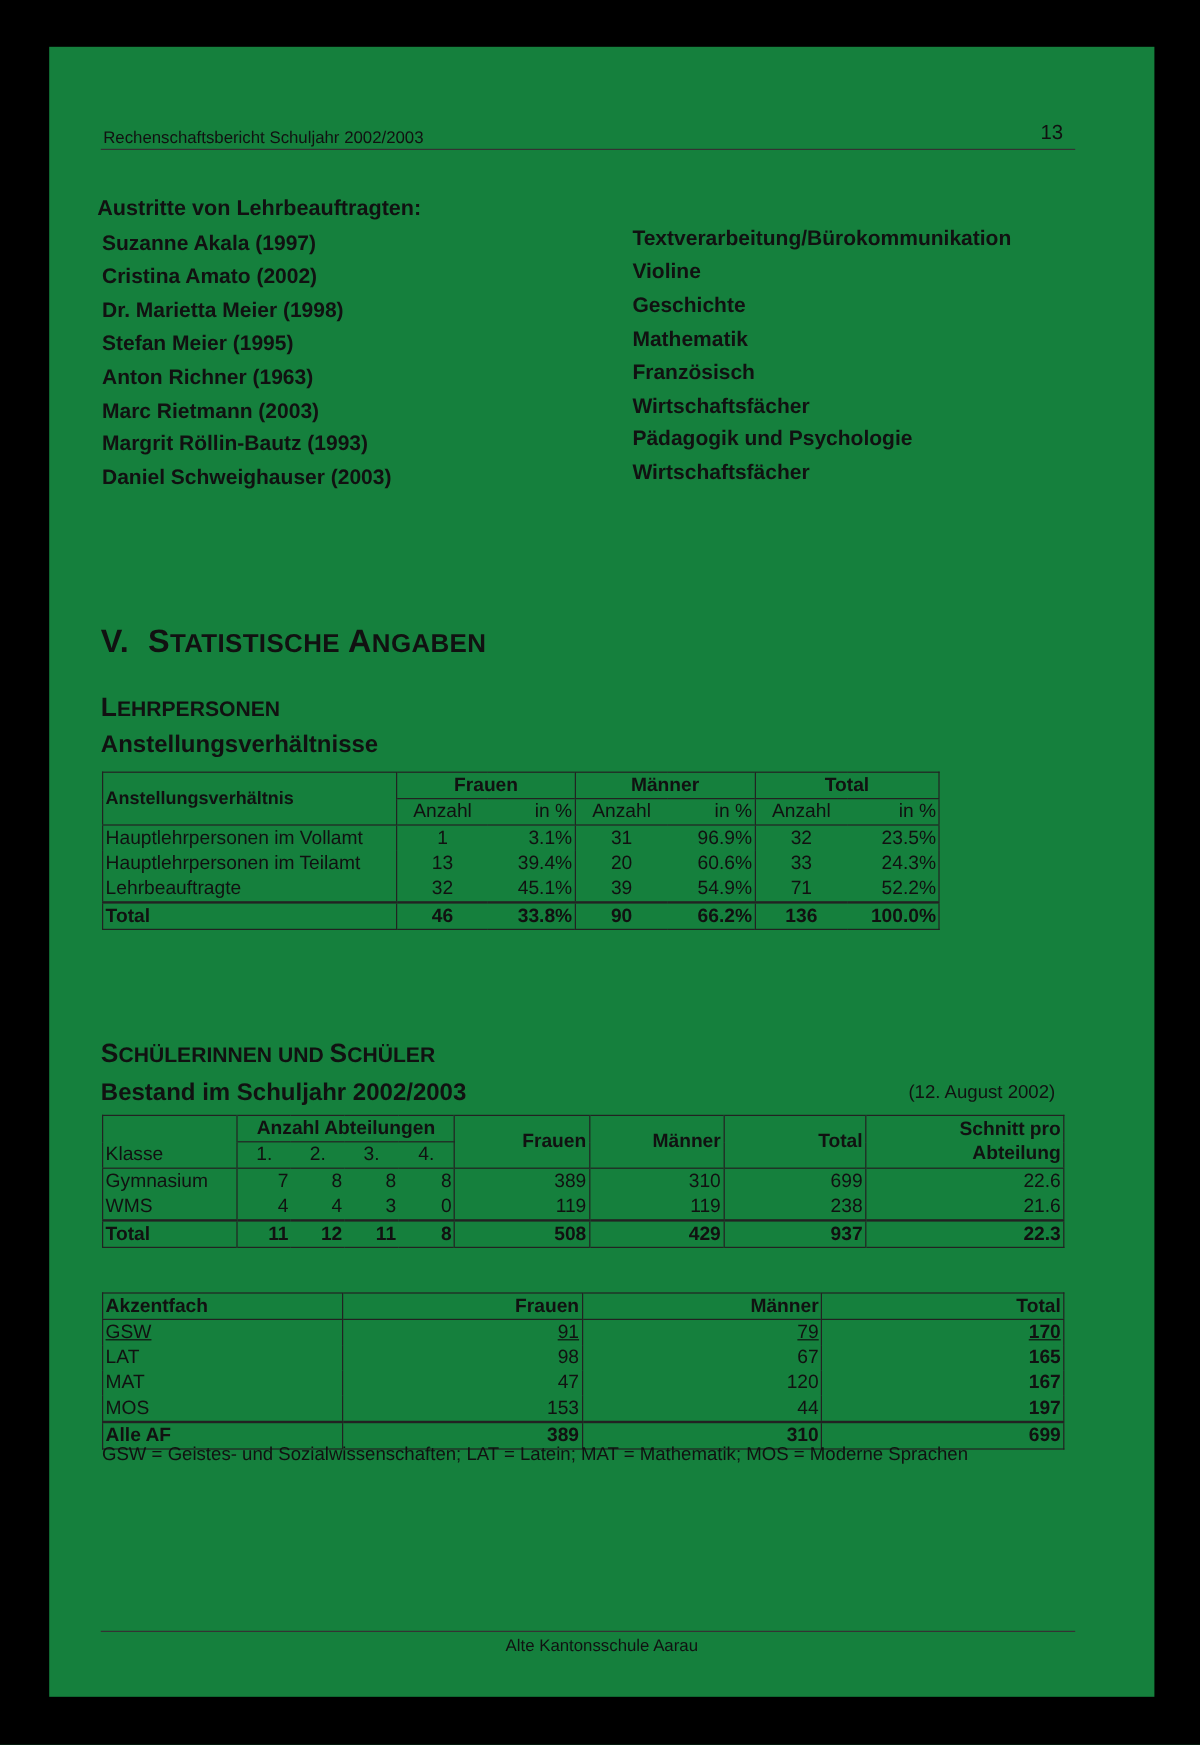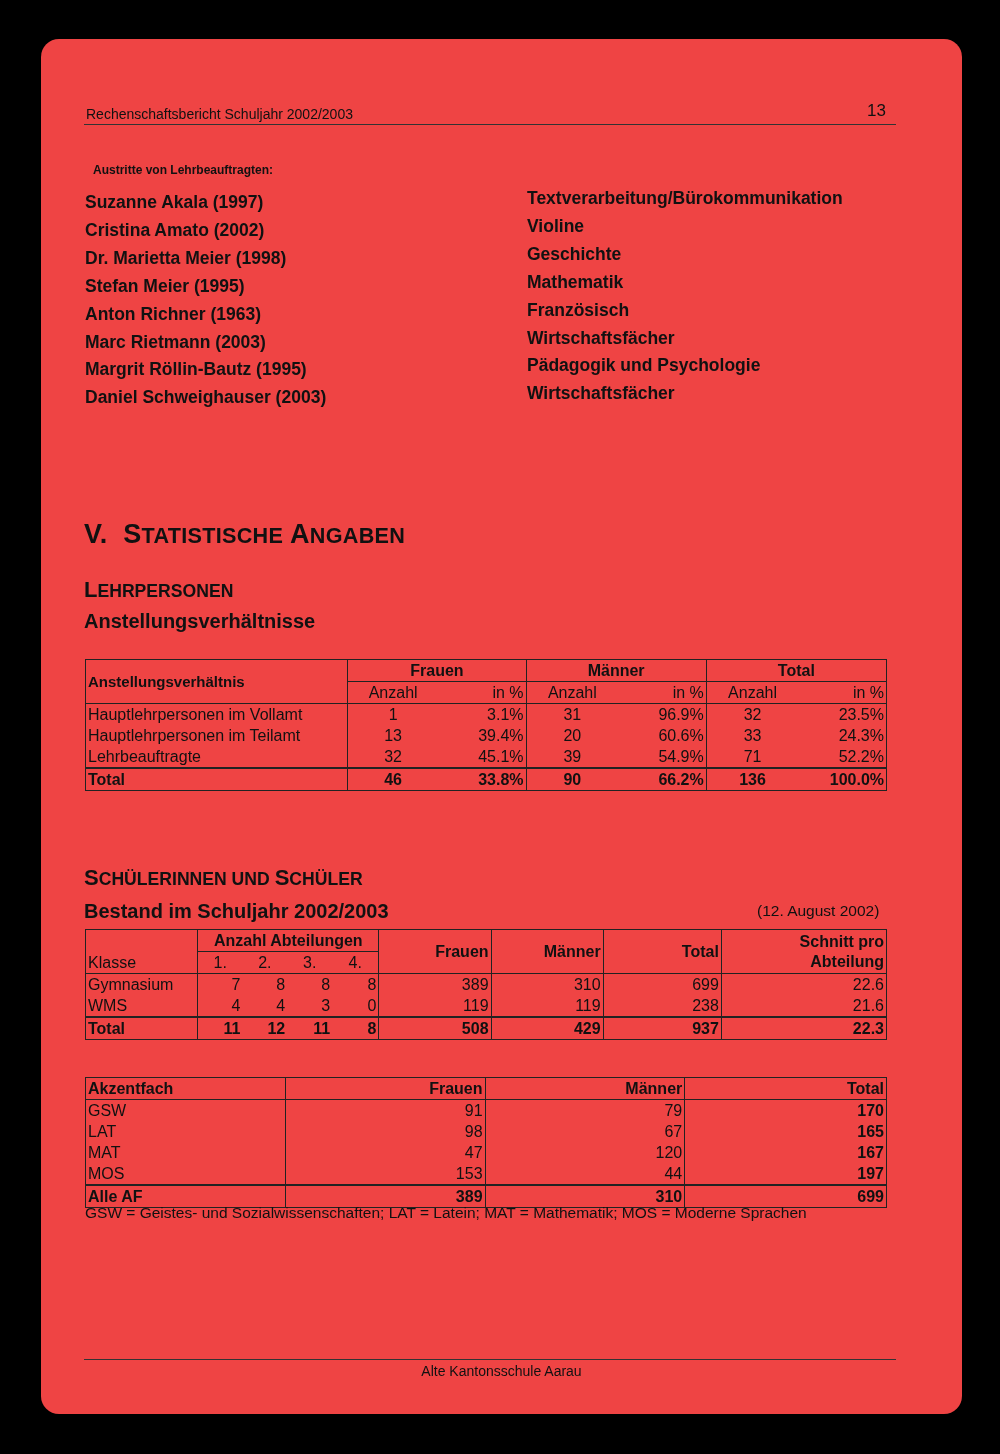--- a/index.html
+++ b/index.html
@@ -1,73 +1,73 @@
 <!DOCTYPE html>
 <html><head>
 <meta charset="utf-8">
 <style>
   html, body { margin: 0; padding: 0; }
   body {
     width: 1000px; height: 1454px; background: #000; position: relative; overflow: hidden;
     font-family: "Liberation Sans", sans-serif; color: #111;
   }
   .page {
-    position: absolute; left: 41px; top: 39px; width: 921px; height: 1375px; background: #ef4444; border-radius: 18px;
+    position: absolute; left: 41px; top: 39px; width: 921px; height: 1375px; background: #15803d;
   }
   .hole {
     position: absolute; left: 30px; width: 20px; height: 40px; background: #000; border-radius: 0 20px 20px 0;
   }
   .abs { position: absolute; }
   .hdr-left { left: 45px; top: 67px; font-size: 14px; }
   .hdr-num { left: 826px; top: 62px; font-size: 17px; }
   .hdr-line { left: 43px; top: 85px; width: 812px; height: 1px; background: #333; }
   .ftr-line { left: 43px; top: 1320px; width: 812px; height: 1px; background: #333; }
   .ftr-text { left: 0; width: 921px; top: 1324px; text-align: center; font-size: 14px; }
 
-  .austr-title { left: 52px; top: 124px; font-size: 12px; font-weight: bold; }
+  .austr-title { left: 40px; top: 124px; font-size: 18px; font-weight: bold; }
   .names { left: 44px; top: 150px; font-size: 17.5px; line-height: 27.9px; }
   .subjects { left: 486px; top: 146px; font-size: 17.5px; line-height: 27.9px; }
   .names div, .subjects div { white-space: nowrap; font-weight: bold; }
 
   .h1 { left: 43px; top: 480px; font-size: 27px; font-weight: bold; letter-spacing: 0.3px; }
   .h1 .sc, .h2 .sc { font-size: 0.8em; }
   .h2 { left: 43px; top: 538px; font-size: 22px; font-weight: bold; }
   .h3 { left: 43px; top: 571px; font-size: 20px; font-weight: bold; }
   .h2b { left: 43px; top: 826px; font-size: 22px; font-weight: bold; }
   .h3b { left: 43px; top: 861px; font-size: 20px; font-weight: bold; }
   .date-note { left: 716px; top: 863px; font-size: 15.5px; }
 
   table { border-collapse: collapse; position: absolute; font-size: 16px; }
   td { padding: 0 2px; height: 20px; line-height: 20px; white-space: nowrap; }
   .b { font-weight: bold; }
   .r { text-align: right; }
   .c { text-align: center; }
 
   
-  .t1 { left: 44px; top: 620px; width: 802px; border: 1.5px solid #222; }
+  .t1 { left: 44px; top: 604px; width: 698px; border: 1.5px solid #222; }
   .t1 td { height: 21px; line-height: 21px; }
   .t1 .grp { border-left: 1.5px solid #222; }
   .t1 .hdr-row td { height: 21px; }
   .t1 .sub td.sb { border-top: 1.5px solid #222; }
   .t1 .first-body td { border-top: 1.5px solid #222; }
   .t1 .tot td { border-top: 2px solid #222; }
 
   
   .t2 { left: 44px; top: 890px; width: 802px; border: 1.5px solid #222; }
   .t2 td { height: 21px; line-height: 21px; }
   .t2 .vl { border-left: 1.5px solid #222; }
   .t2 .first-body td { border-top: 1.5px solid #222; }
   .t2 .tot td { border-top: 2px solid #222; }
   .t2 .abt-sub td.sb { border-top: 1.5px solid #222; }
 
   
   .t3 { left: 44px; top: 1038px; width: 802px; border: 1.5px solid #222; }
   .t3 td { height: 21px; line-height: 21px; }
   .t3 .vl { border-left: 1.5px solid #222; }
-  .t3 .first-body td { border-top: 1.5px solid #222; }
+  .t3 .first-body td { border-top: 1.5px solid #222; text-decoration: underline; }
   .t3 .tot td { border-top: 2px solid #222; }
   .legend { left: 44px; top: 1165px; font-size: 15.5px; }
 </style>
 </head>
 <body>
 
 <div class="hole" style="left:30px; top:517px;"></div>
 <div class="hole" style="left:30px; top:890px;"></div>
 
 <div class="page">
@@ -77,21 +77,21 @@
   <div class="abs hdr-line"></div>
 
   <div class="abs austr-title">Austritte von Lehrbeauftragten:</div>
   <div class="abs names">
     <div>Suzanne Akala (1997)</div>
     <div>Cristina Amato (2002)</div>
     <div>Dr. Marietta Meier (1998)</div>
     <div>Stefan Meier (1995)</div>
     <div>Anton Richner (1963)</div>
     <div>Marc Rietmann (2003)</div>
-    <div>Margrit Röllin-Bautz (1995)</div>
+    <div>Margrit Röllin-Bautz (1993)</div>
     <div>Daniel Schweighauser (2003)</div>
   </div>
   <div class="abs subjects">
     <div>Textverarbeitung/Bürokommunikation</div>
     <div>Violine</div>
     <div>Geschichte</div>
     <div>Mathematik</div>
     <div>Französisch</div>
     <div>Wirtschaftsfächer</div>
     <div>Pädagogik und Psychologie</div>

